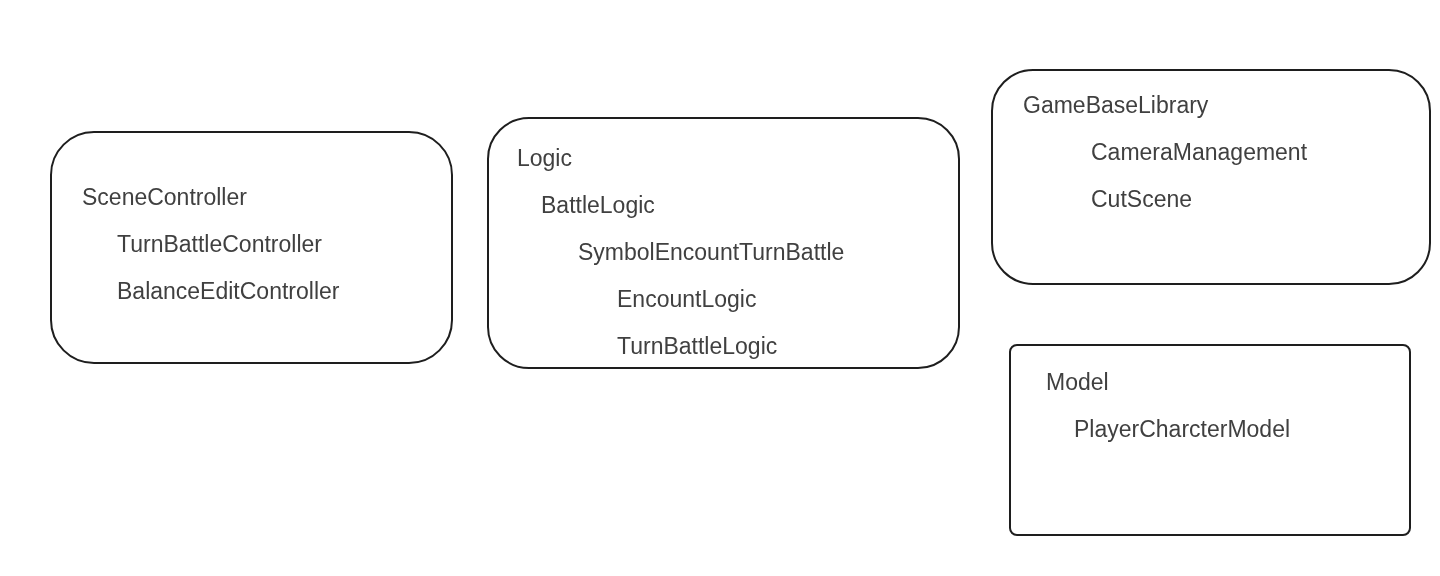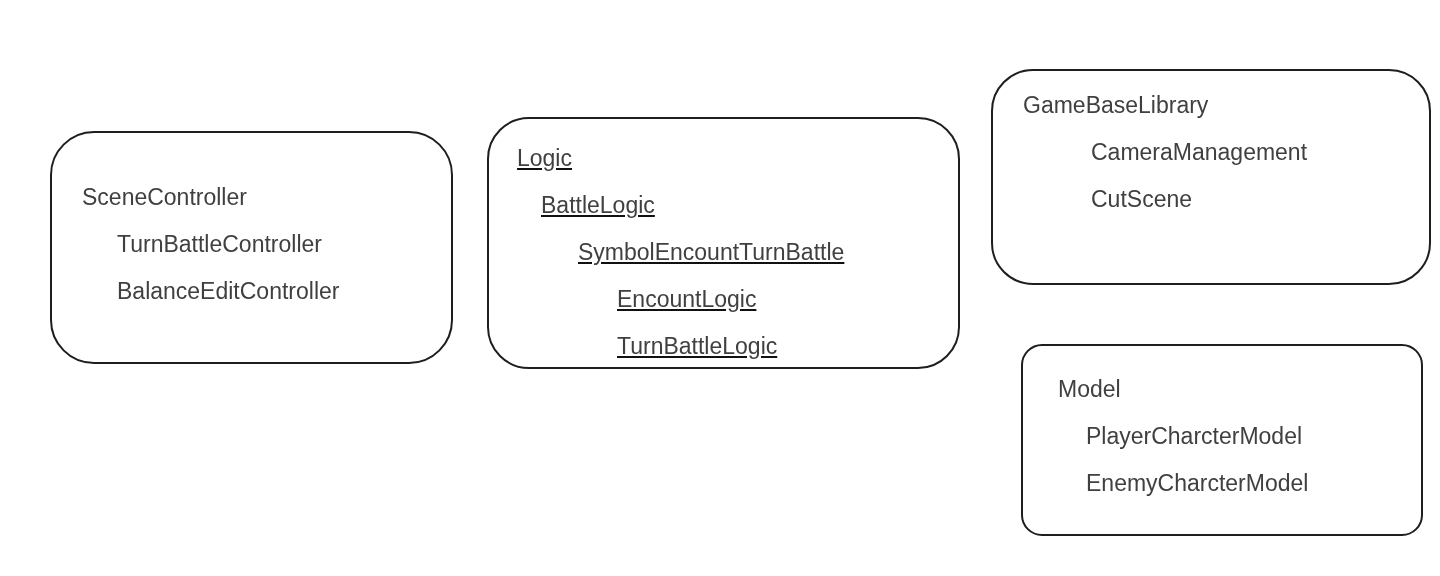--- a/index.html
+++ b/index.html
@@ -41,21 +41,20 @@
   #box-scene .ind-1 { margin-left: 35px; }
 
   
   #box-logic {
     left: 487px;
     top: 117px;
     width: 473px;
     height: 252px;
     border-radius: 42px;
     padding: 16px 0 0 28px;
-    text-decoration: underline;
   }
   #box-logic .ind-1 { margin-left: 24px; }
   #box-logic .ind-2 { margin-left: 61px; }
   #box-logic .ind-3 { margin-left: 100px; }
 
   
   #box-gamebase {
     left: 991px;
     top: 69px;
     width: 440px;
@@ -64,23 +63,22 @@
     padding: 11px 0 0 30px;
   }
   #box-gamebase .ind-1 { margin-left: 68px; }
 
   
   #box-model {
     left: 1009px;
     top: 344px;
     width: 402px;
     height: 192px;
-    border-radius: 21px;
-    padding: 20px 0 0 35px;
-    margin-left: 12px;
+    border-radius: 8px;
+    padding: 13px 0 0 35px;
   }
   #box-model .ind-1 { margin-left: 28px; }
 </style>
 </head>
 <body>
 
 <div class="canvas">
 
   <div class="node-box" id="box-scene">
     <div class="line ind-0">SceneController</div>
@@ -98,16 +96,15 @@
 
   <div class="node-box" id="box-gamebase">
     <div class="line ind-0">GameBaseLibrary</div>
     <div class="line ind-1">CameraManagement</div>
     <div class="line ind-1">CutScene</div>
   </div>
 
   <div class="node-box" id="box-model">
     <div class="line ind-0">Model</div>
     <div class="line ind-1">PlayerCharcterModel</div>
-    <div class="line ind-1">EnemyCharcterModel</div>
   </div>
 
 </div>
 
 </body></html>

